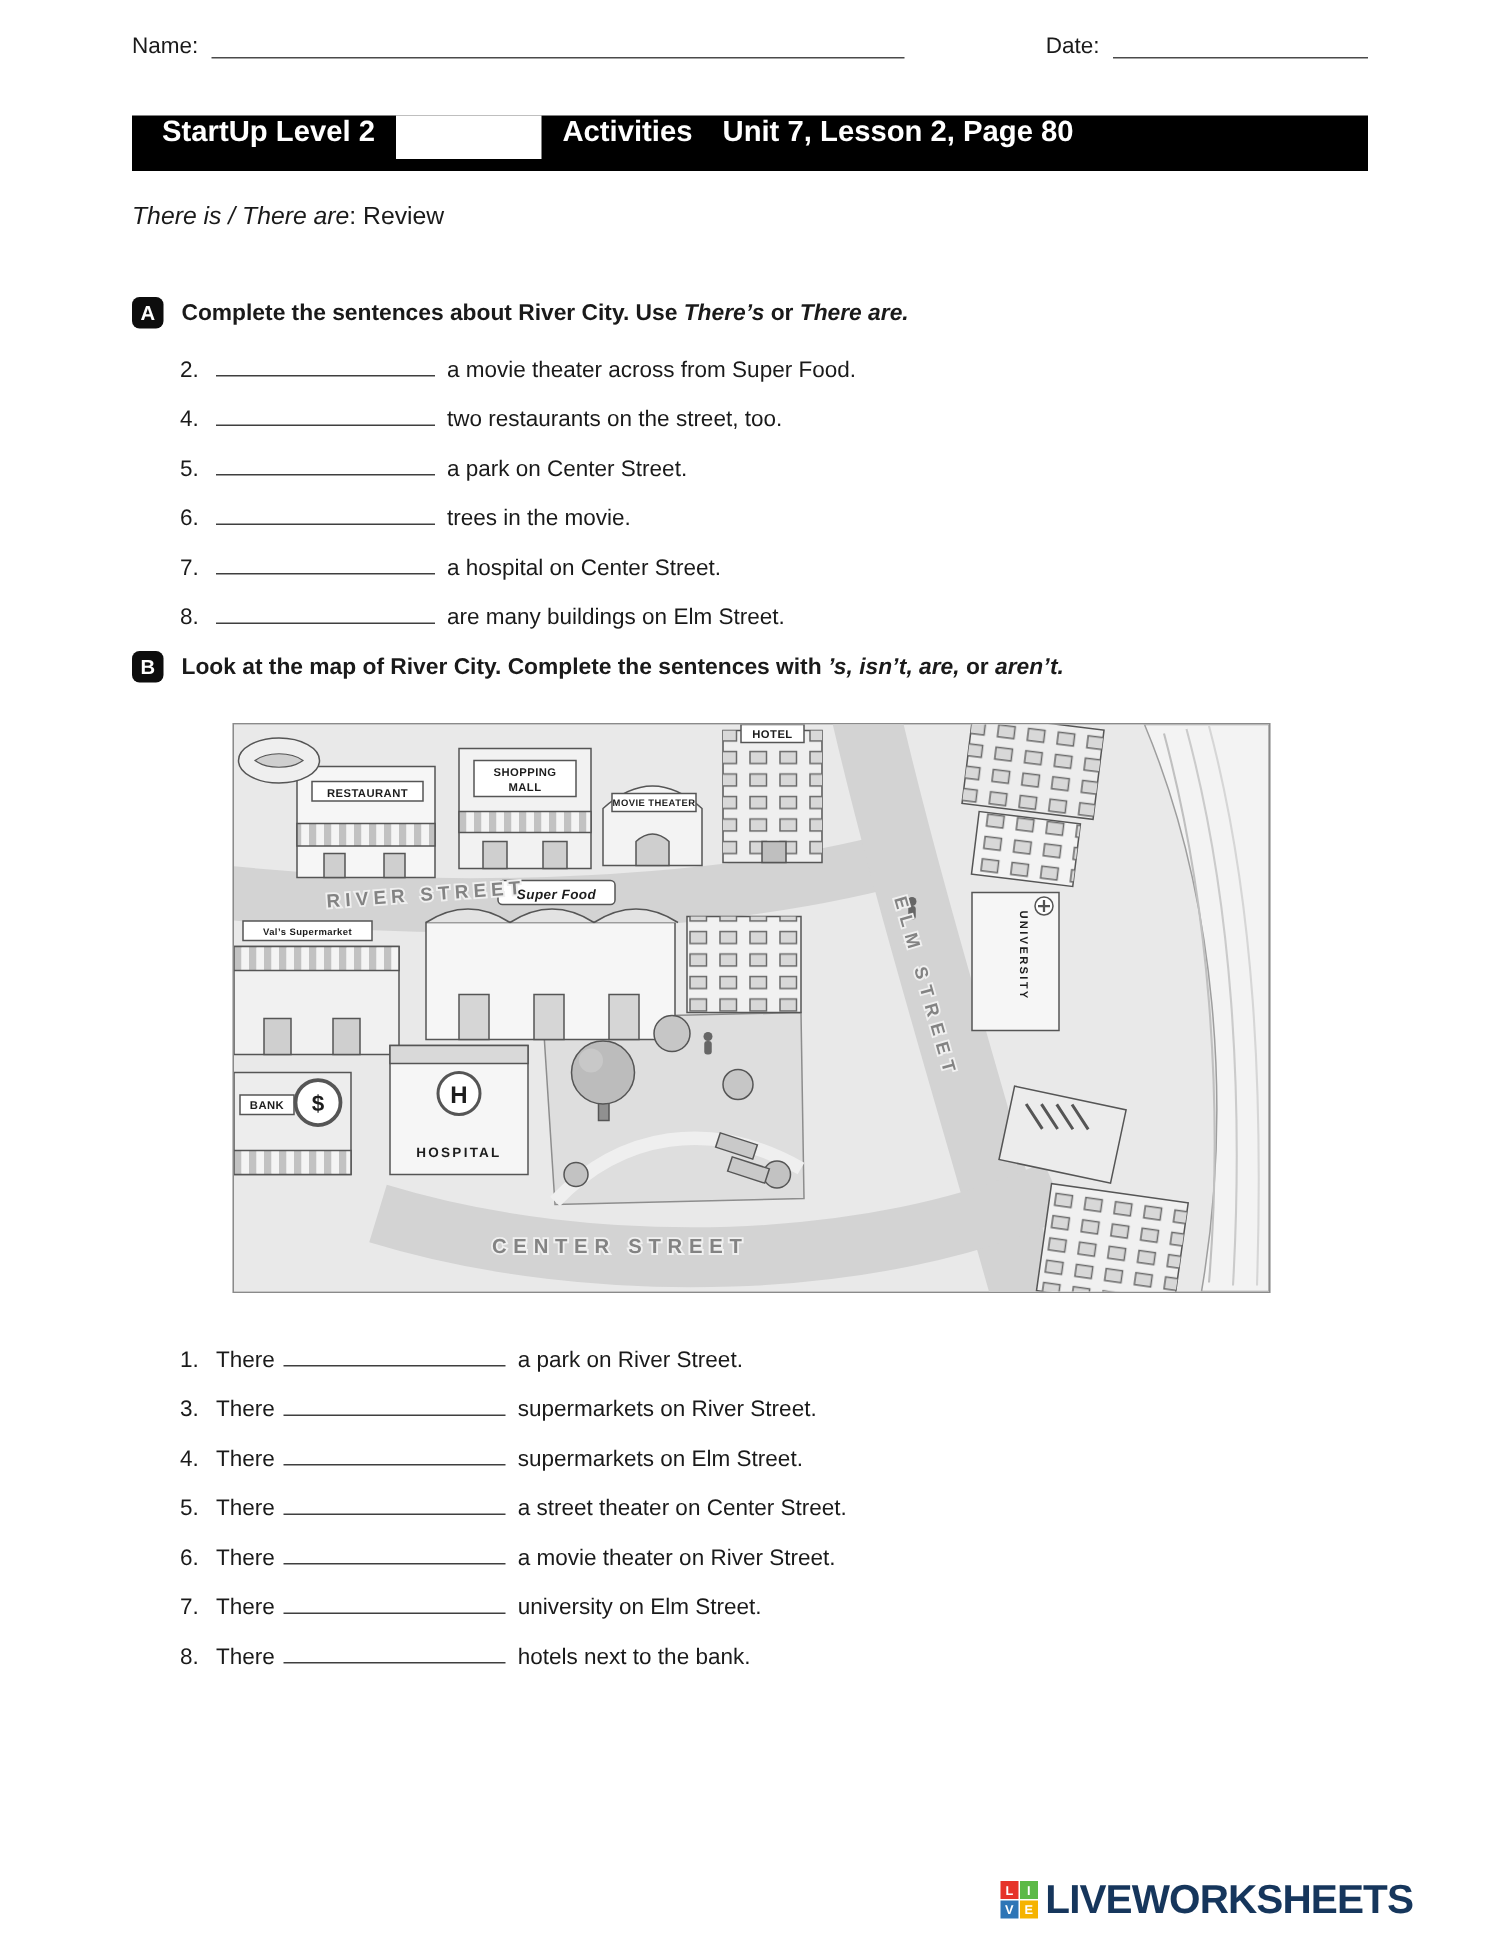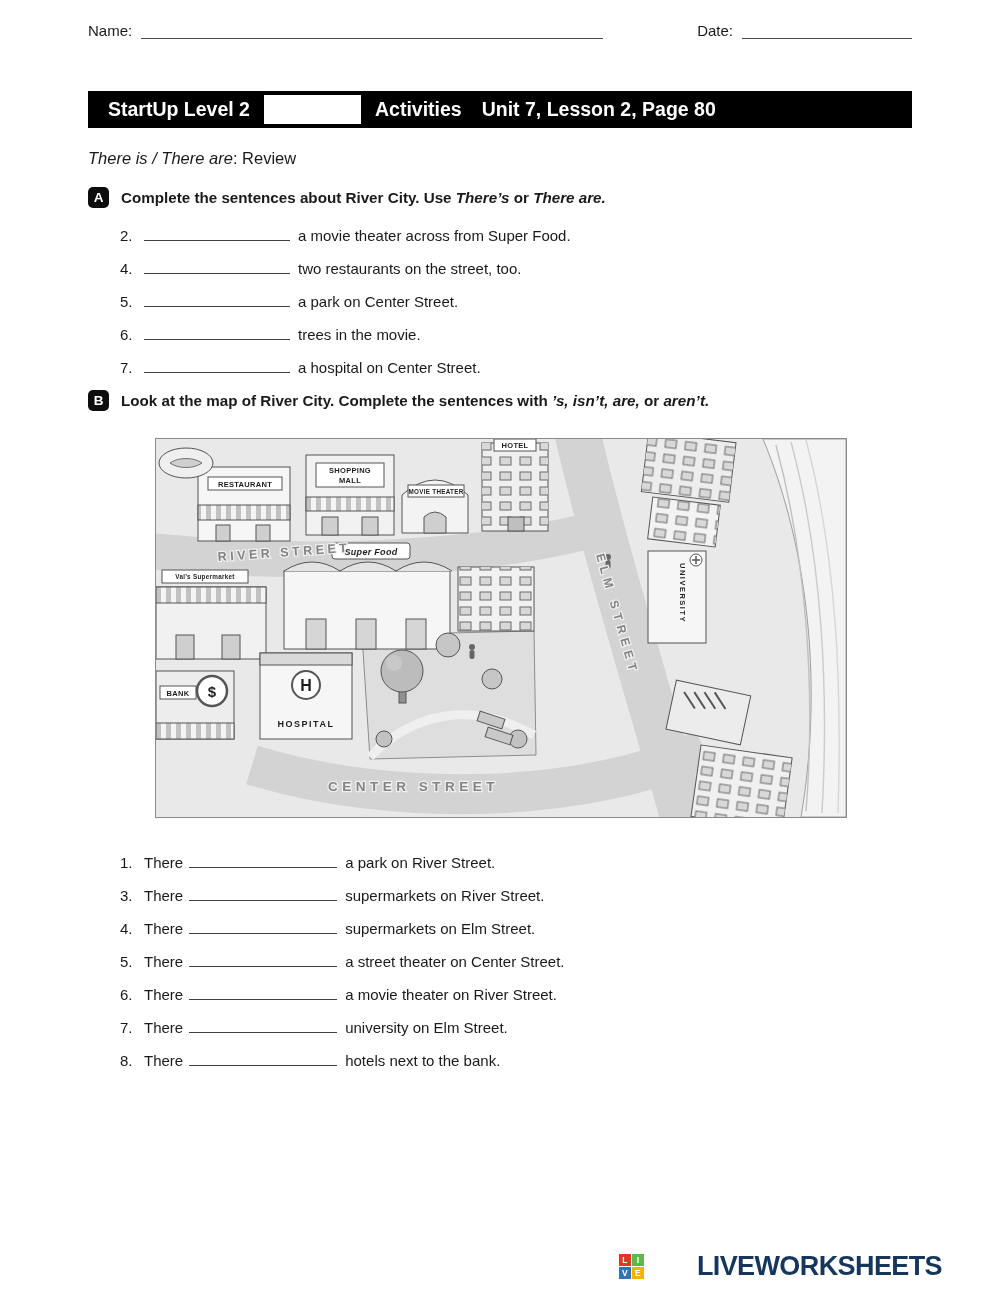--- a/index.html
+++ b/index.html
@@ -5,36 +5,36 @@
   * { margin:0; padding:0; box-sizing:border-box; }
   html,body { background:#ffffff; }
   body {
     width:1000px; height:1294px;
     font-family:"Liberation Sans", sans-serif;
     color:#1a1a1a; position:relative; overflow:hidden;
   }
   .page { position:relative; height:100%; padding:22px 88px 0 88px; }
 
   
-  .name-row { display:flex; align-items:flex-end; font-size:15px; margin-bottom:52px; }
+  .name-row { display:flex; align-items:flex-end; font-size:15px; margin-bottom:38px; }
   .u-line { display:inline-block; border-bottom:1.3px solid #4a4a4a; height:15px; }
   .name-line { flex:0 1 462px; margin-left:9px; }
   .gap-fill { flex:1; }
   .date-line { width:170px; margin-left:9px; }
 
   
   .header-bar {
     height:37px; background:#000; color:#fff;
-    display:flex; align-items:center;
+    display:flex; 
     font-size:19.5px; font-weight:bold; padding:0 20px; margin-bottom:21px;
   }
   .blank-box { width:97px; height:29px; background:#fff; margin:0 14px; flex:none; }
   .header-lesson { margin-left:20px; }
 
-  .subtitle { font-size:16.5px; margin-bottom:19px; }
+  .subtitle { font-size:16.5px; margin-bottom:44px; }
 
   
   .sec-head { display:flex; align-items:center; font-size:15.2px; font-weight:bold; margin-bottom:17px; }
   .badge {
     width:21px; height:21px; background:#0d0d0d; color:#fff; border-radius:5px;
     display:inline-flex; align-items:center; justify-content:center;
     font-size:13.5px; font-weight:bold; margin-right:12px; flex:none;
   }
   .items { padding-left:32px; }
   .item { font-size:15px; line-height:22px; margin-bottom:11px; white-space:nowrap; }
@@ -58,21 +58,21 @@
   .b-sign-sm { font-size:6.3px; }
   .b-sign-it { font-size:9px; font-style:italic; }
   .b-sym { font-weight:bold; fill:#1d1d1d; text-anchor:middle; }
   .b-name { font-size:9px; font-weight:bold; letter-spacing:1.5px; fill:#1d1d1d; text-anchor:middle; }
   .b-vert { font-size:7.5px; font-weight:bold; letter-spacing:1.5px; fill:#1d1d1d; }
 
   
   .brand-footer { position:absolute; right:58px; bottom:12px; display:flex; align-items:center; gap:5px; }
   .tiles { display:grid; grid-template-columns:12px 12px; grid-auto-rows:12px; gap:1px; }
   .tile { color:#fff; font-size:8.5px; font-weight:bold; display:flex; align-items:center; justify-content:center; }
-  .wordmark { font-size:27px; font-weight:bold; letter-spacing:-0.6px;margin-left:48px; }
+  .wordmark { font-size:27px; font-weight:bold; letter-spacing:-0.6px; }
 </style>
 </head>
 <body>
 
 <div class="page">
 
   <div class="name-row">
     <span>Name:</span>
     <span class="u-line name-line"></span>
     <span class="gap-fill"></span>
@@ -92,20 +92,21 @@
   <div class="sec-head">
     <span class="badge">A</span>
     <span><span>Complete the sentences about River City. Use </span><i>There’s</i><span> or </span><i>There are.</i></span>
   </div>
   <div class="items">
     <div class="item"><span class="num">2.</span><span class="blank"></span><span class="txt">a movie theater across from Super Food.</span></div>
     <div class="item"><span class="num">4.</span><span class="blank"></span><span class="txt">two restaurants on the street, too.</span></div>
     <div class="item"><span class="num">5.</span><span class="blank"></span><span class="txt">a park on Center Street.</span></div>
     <div class="item"><span class="num">6.</span><span class="blank"></span><span class="txt">trees in the movie.</span></div>
     <div class="item"><span class="num">7.</span><span class="blank"></span><span class="txt">a hospital on Center Street.</span></div>
+    <div class="item"><span class="num">8.</span><span class="blank"></span><span class="txt">are many buildings on Elm Street.</span></div>
   </div>
 
   <div class="sec-head" style="margin-top:8px;">
     <span class="badge">B</span>
     <span><span>Look at the map of River City. Complete the sentences with </span><i>’s, isn’t, are,</i><span> or </span><i>aren’t.</i></span>
   </div>
 
   <div class="map-wrap">
     <svg viewBox="0 0 690 378" width="690" height="378">
       <defs>

